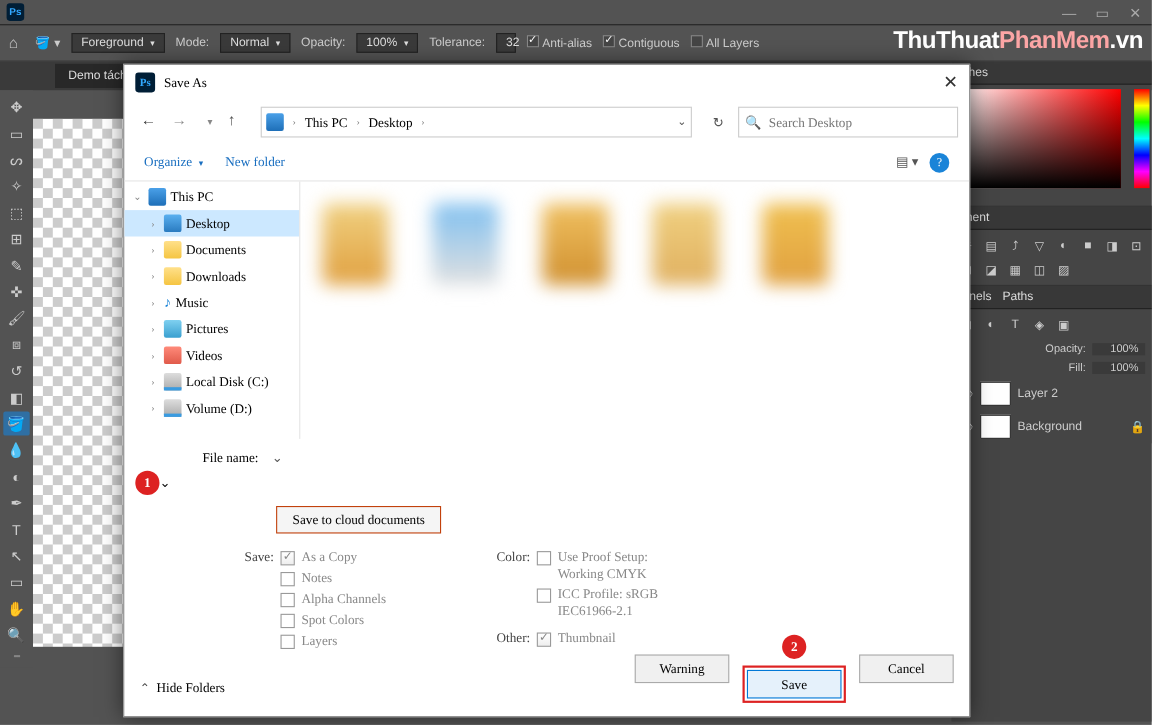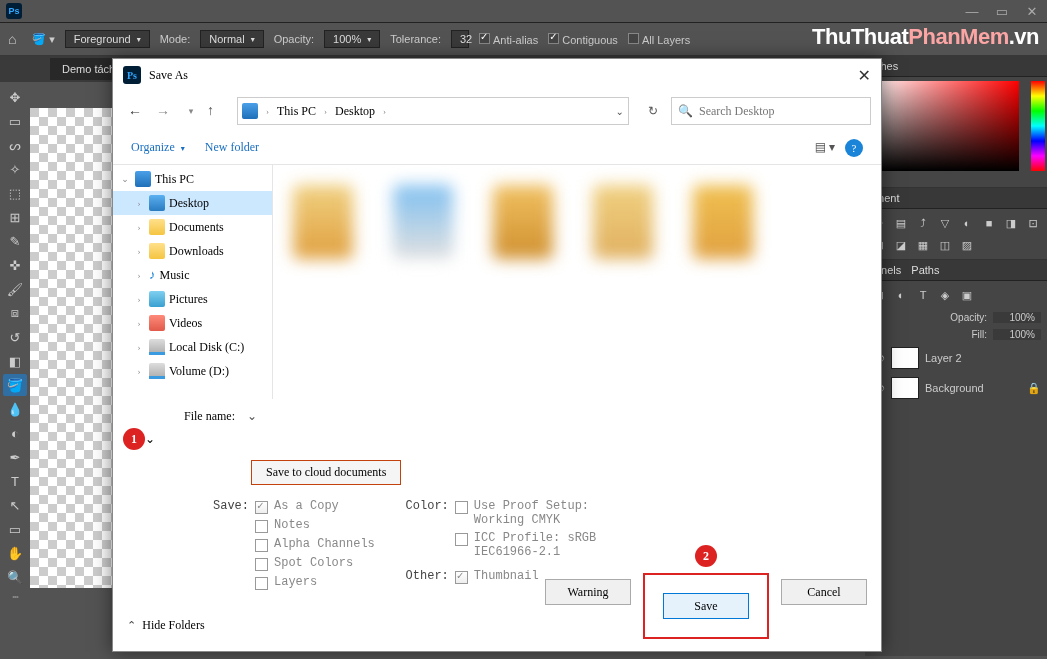--- a/index.html
+++ b/index.html
@@ -94,31 +94,31 @@
 .fblur:nth-child(5) { background: linear-gradient(#f0c050, #e0a040); }
 
 .form { padding: 6px 10px 10px 10px; }
 .frow { display: flex; align-items: center; margin: 4px 0; }
 .frow .lbl { width: 120px; text-align: right; padding-right: 8px; font-size: 12px; }
 .frow .inp { flex: 1; height: 22px; border: 1px solid #aaa; padding: 0 6px; display: flex; align-items: center; font-size: 12px; }
 .frow .caret3 { width: 18px; text-align: center; color: #555; }
 .red-box { border: 2px solid #d22; }
 .badge { width: 22px; height: 22px; background: #d22; color: #fff; border-radius: 50%; display: flex; align-items: center; justify-content: center; font-size: 12px; font-weight: bold; }
 .cloud-btn { margin-left: 128px; padding: 4px 14px; border: 1px solid #c2410c; background: #f5f5f5; display: inline-block; }
-.opts-cols { display: flex; padding: 10px 0 0 80px; gap: 28px; font-family: Liberation Mono, monospace; }
+.opts-cols { display: flex; padding: 10px 0 0 80px; gap: 85px; }
 .opts-col .olbl { text-align: right; width: 46px; display: inline-block; color: #444; }
 .opts-col .orow { display: flex; align-items: flex-start; margin: 4px 0; gap: 6px; }
 .ck { width: 13px; height: 13px; border: 1px solid #999; flex-shrink: 0; margin-top: 2px; }
 .ck.on { background: linear-gradient(#fff,#eee); position: relative; }
 .ck.on::after { content: "✓"; position: absolute; top: -3px; left: 1px; color: #888; font-size: 11px; }
 .opt-text { color: #888; font-size: 12px; }
 .dlg-btns { position: absolute; bottom: 12px; right: 14px; display: flex; gap: 12px; align-items: center; }
 .dbtn { width: 86px; height: 26px; border: 1px solid #aaa; background: #f0f0f0; display: flex; align-items: center; justify-content: center; font-size: 12px; }
 .dbtn.pri { border: 1px solid #0078d7; background: #e5f1fb; }
-.red-wrap { border: 2px solid #d22; padding: 18px; }
+.red-wrap { border: 2px solid #d22; padding: 2px; }
 .badge2-wrap { display: flex; flex-direction: column; align-items: center; gap: 6px; }
 .hide-folders { position: absolute; bottom: 18px; left: 14px; display: flex; align-items: center; gap: 6px; font-size: 12px; }
 .hide-folders .chev2 { font-size: 11px; color: #444; }
 </style>
 </head>
 <body>
 
 <div class="titlebar">
   <div class="ps-icon">Ps</div>
   <div class="win-controls">

